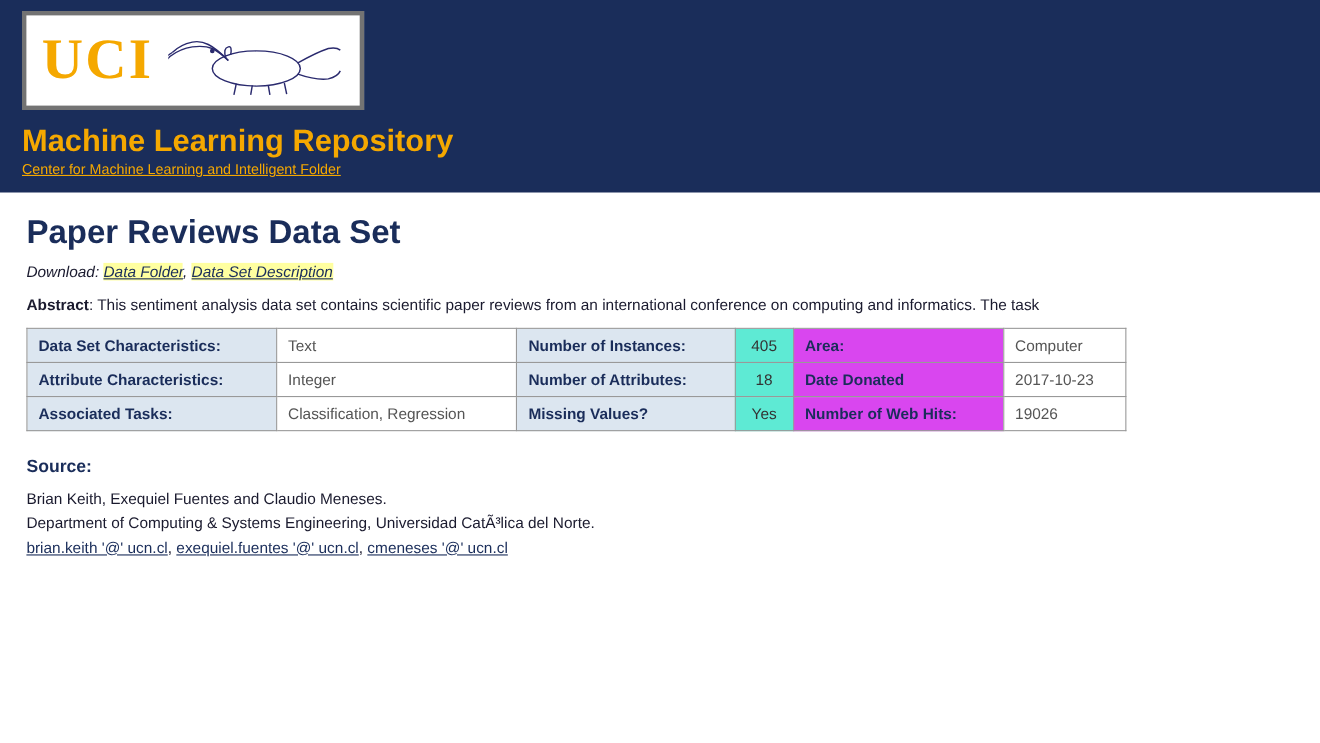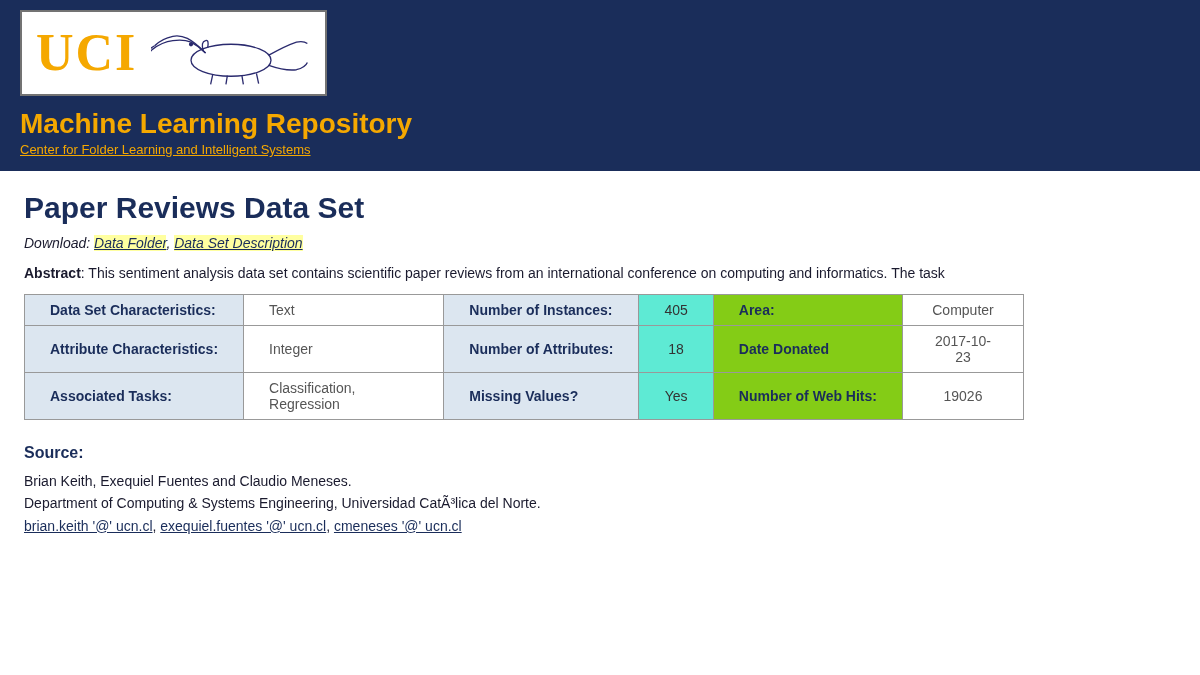--- a/index.html
+++ b/index.html
@@ -8,21 +8,21 @@
     
     .header {
       background-color: #1a2d5a;
       padding: 10px 20px 14px 20px;
     }
     .header-logo-box {
       background: #fff;
       display: inline-flex;
       align-items: center;
       padding: 6px 14px;
-      border: 2px solid #737373;
+      border: 4px solid #737373;
       margin-bottom: 8px;
     }
     .uci-text {
       font-size: 52px;
       font-weight: 900;
       color: #f5a800;
       font-family: 'Times New Roman', serif;
       letter-spacing: 2px;
       margin-right: 14px;
       line-height: 1;
@@ -82,49 +82,48 @@
     
     .data-table {
       border-collapse: collapse;
       width: 100%;
       max-width: 1000px;
       margin-bottom: 24px;
       border: 1px solid #999;
     }
     .data-table td {
       border: 1px solid #999;
-      padding: 7px 25px;
+      padding: 7px 10px;
       font-size: 14px;
       vertical-align: middle;
       margin-left: 24px;
     }
     .data-table .label-cell {
       background-color: #dce6f0;
       font-weight: bold;
       color: #1a2d5a;
       white-space: nowrap;
     }
     .data-table .value-cell {
       color: #555;
       background: #fff;
     }
     .data-table .num-cell {
       background: #5eead4;
       color: #333;
       text-align: center;
     }
     .data-table .area-label {
-      background-color: #84cc16;
+      background-color: #d946ef;
       font-weight: bold;
       color: #1a2d5a;
     }
     .data-table .area-value {
       background: #fff;
       color: #555;
-      text-align: center;
     }
 
     
     .source-heading {
       font-size: 16px;
       font-weight: bold;
       color: #1a2d5a;
       margin-bottom: 8px;
     }
     .source-text {
@@ -165,21 +164,21 @@
         <line x1="125" y1="76" x2="127" y2="88"></line>
         <line x1="145" y1="73" x2="148" y2="87"></line>
 
         <path d="M72 42 Q68 30 75 28 Q80 26 78 38" stroke="#2a2a6e" fill="none"></path>
 
         <circle cx="55" cy="33" r="2" fill="#2a2a6e"></circle>
       </g>
     </svg>
   </div>
   <div class="header-title">Machine Learning Repository</div>
-  <div class="header-subtitle">Center for Folder Learning and Intelligent Systems</div>
+  <div class="header-subtitle">Center for Machine Learning and Intelligent Folder</div>
 </div>
 
 <div class="main">
 
   <h1 class="page-title">Paper Reviews Data Set</h1>
 
   <p class="download-line">
     <span>Download:</span>
     <a>Data Folder</a>,
     <a>Data Set Description</a>

